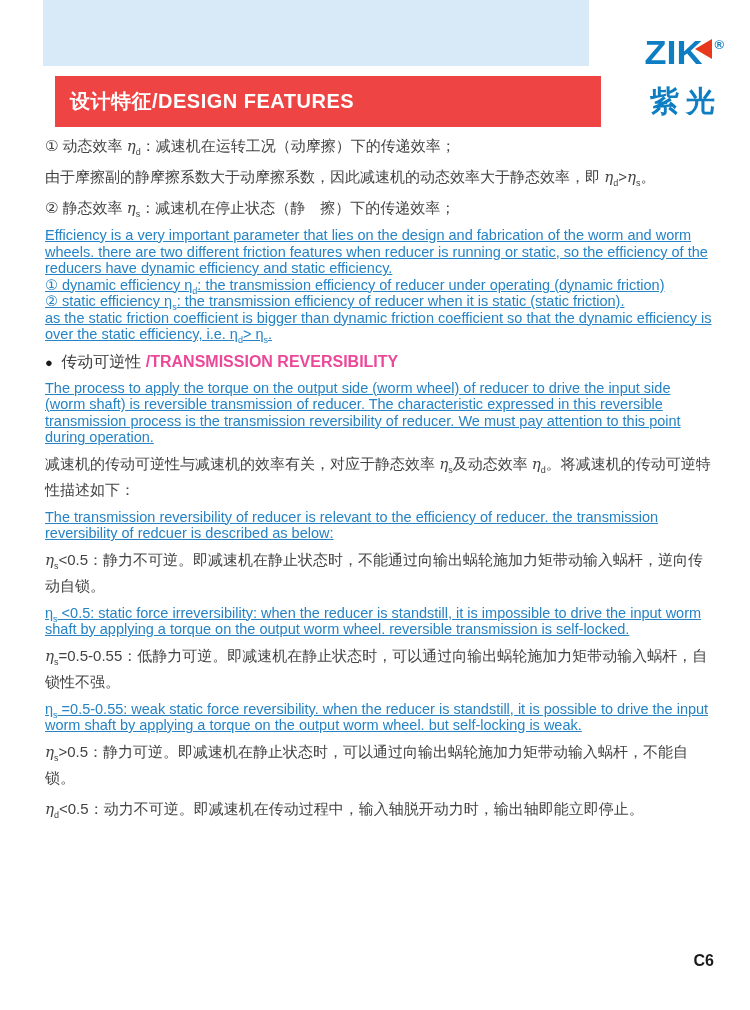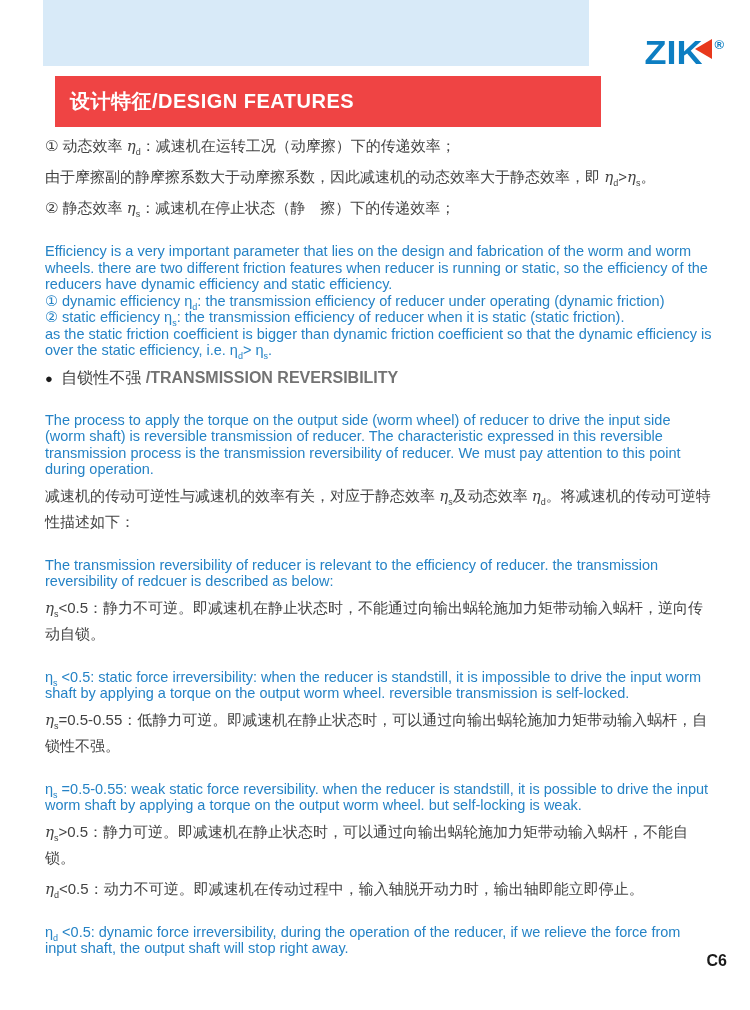--- a/index.html
+++ b/index.html
@@ -36,65 +36,65 @@
   }
   .content { position:absolute; left:45px; top:128px; width:668px; }
   .para { margin:0; }
   .cn { color:#434343; font-size:15px; line-height:26px; }
   .en { color:#2583c6; font-size:14.5px; line-height:16.5px; }
   .intro-line { margin:0; }
   .intro-en { margin-top:3px; margin-bottom:8px; }
   .section-heading { margin-top:6px; margin-bottom:2px; font-size:16px; line-height:22px; }
   .bullet { color:#1a1a1a; font-size:13px; margin-right:4px; }
   .h-cn { color:#3d3d3d; }
-  .h-en { color:#737373; font-weight:bold; }
+  .h-en { color:#ec4899; font-weight:bold; }
   .content .cn.para { margin-top:5px; }
-  .content .en.para { margin-top:22px; }
+  .content .en.para { margin-top:6px;text-decoration:underline; }
   sub { font-size:9px; line-height:0; }
   .eta { font-family:"DejaVu Serif",serif; font-style:italic; }
   .page-number {
-    position:absolute; top:952px; right:23px;
+    position:absolute; top:952px; right:36px;
     color:#1a1a1a; font-size:16px; font-weight:bold;
   }
 </style>
 </head>
 <body>
 
 <div class="topbox"></div>
 
 <div class="titlebar">
   <span>设计特征/DESIGN FEATURES</span>
 </div>
 
 <div class="logo">
   <div class="zik-row">
     <span class="zik-text">ZIK</span><span class="zik-tri"></span><span class="zik-reg">®</span>
   </div>
+  <div class="logo-name">紫光</div>
 </div>
 
 <div class="content">
 
   <div class="cn para intro-line">① 动态效率 <span class="eta">η</span><sub>d</sub>：减速机在运转工况（动摩擦）下的传递效率；</div>
   <div class="cn para intro-line">由于摩擦副的静摩擦系数大于动摩擦系数，因此减速机的动态效率大于静态效率，即 <span class="eta">η</span><sub>d</sub>&gt;<span class="eta">η</span><sub>s</sub>。</div>
   <div class="cn para intro-line">② 静态效率 <span class="eta">η</span><sub>s</sub>：减速机在停止状态（静　擦）下的传递效率；</div>
 
   <div class="en para intro-en">Efficiency is a very important parameter that lies on the design and fabrication of the worm and worm wheels. there are two different friction features when reducer is running or static, so the efficiency of the reducers have dynamic efficiency and static efficiency.<br>① dynamic efficiency  η<sub>d</sub>: the transmission efficiency of reducer under  operating (dynamic friction)<br>② static efficiency  η<sub>s</sub>: the transmission efficiency of reducer when it is static (static friction).<br>as the static friction coefficient is bigger than dynamic friction coefficient so that the dynamic efficiency is over the static efficiency, i.e.  η<sub>d</sub>&gt; η<sub>s</sub>.</div>
 
   <div class="section-heading">
     <span class="bullet">●</span>
-    <span class="h-cn">自锁性不强 </span>
+    <span class="h-cn">传动可逆性 </span>
     <span class="h-en">/TRANSMISSION REVERSIBILITY</span>
   </div>
 
   <div class="en para">The process to apply the torque on the output side (worm wheel) of reducer to drive the input side (worm shaft) is reversible transmission of reducer. The characteristic expressed in this reversible transmission process is the transmission reversibility of reducer. We must pay attention to this point during operation.</div>
   <div class="cn para">减速机的传动可逆性与减速机的效率有关，对应于静态效率 <span class="eta">η</span><sub>s</sub>及动态效率 <span class="eta">η</span><sub>d</sub>。将减速机的传动可逆特性描述如下：</div>
   <div class="en para">The transmission reversibility of reducer is relevant to the efficiency of reducer. the transmission reversibility of redcuer is described as below:</div>
   <div class="cn para"><span class="eta">η</span><sub>s</sub>&lt;0.5：静力不可逆。即减速机在静止状态时，不能通过向输出蜗轮施加力矩带动输入蜗杆，逆向传动自锁。</div>
   <div class="en para">η<sub>s</sub> &lt;0.5: static force irreversibility: when the reducer is standstill, it is impossible  to drive the input worm shaft by applying a torque on the output worm wheel. reversible transmission is self-locked.</div>
   <div class="cn para"><span class="eta">η</span><sub>s</sub>=0.5-0.55：低静力可逆。即减速机在静止状态时，可以通过向输出蜗轮施加力矩带动输入蜗杆，自锁性不强。</div>
   <div class="en para">η<sub>s</sub> =0.5-0.55: weak  static force reversibility. when the reducer is standstill, it is possible to drive the input worm shaft by applying a torque on the output worm wheel. but self-locking is weak.</div>
   <div class="cn para"><span class="eta">η</span><sub>s</sub>&gt;0.5：静力可逆。即减速机在静止状态时，可以通过向输出蜗轮施加力矩带动输入蜗杆，不能自锁。</div>
   <div class="cn para"><span class="eta">η</span><sub>d</sub>&lt;0.5：动力不可逆。即减速机在传动过程中，输入轴脱开动力时，输出轴即能立即停止。</div>
-  <div class="en para">η<sub>d</sub> &lt;0.5: dynamic force irreversibility, during the operation of the reducer, if we relieve the force from input shaft, the output shaft will stop right away.</div>
 
 </div>
 
 <div class="page-number">C6</div>
 
 </body></html>

